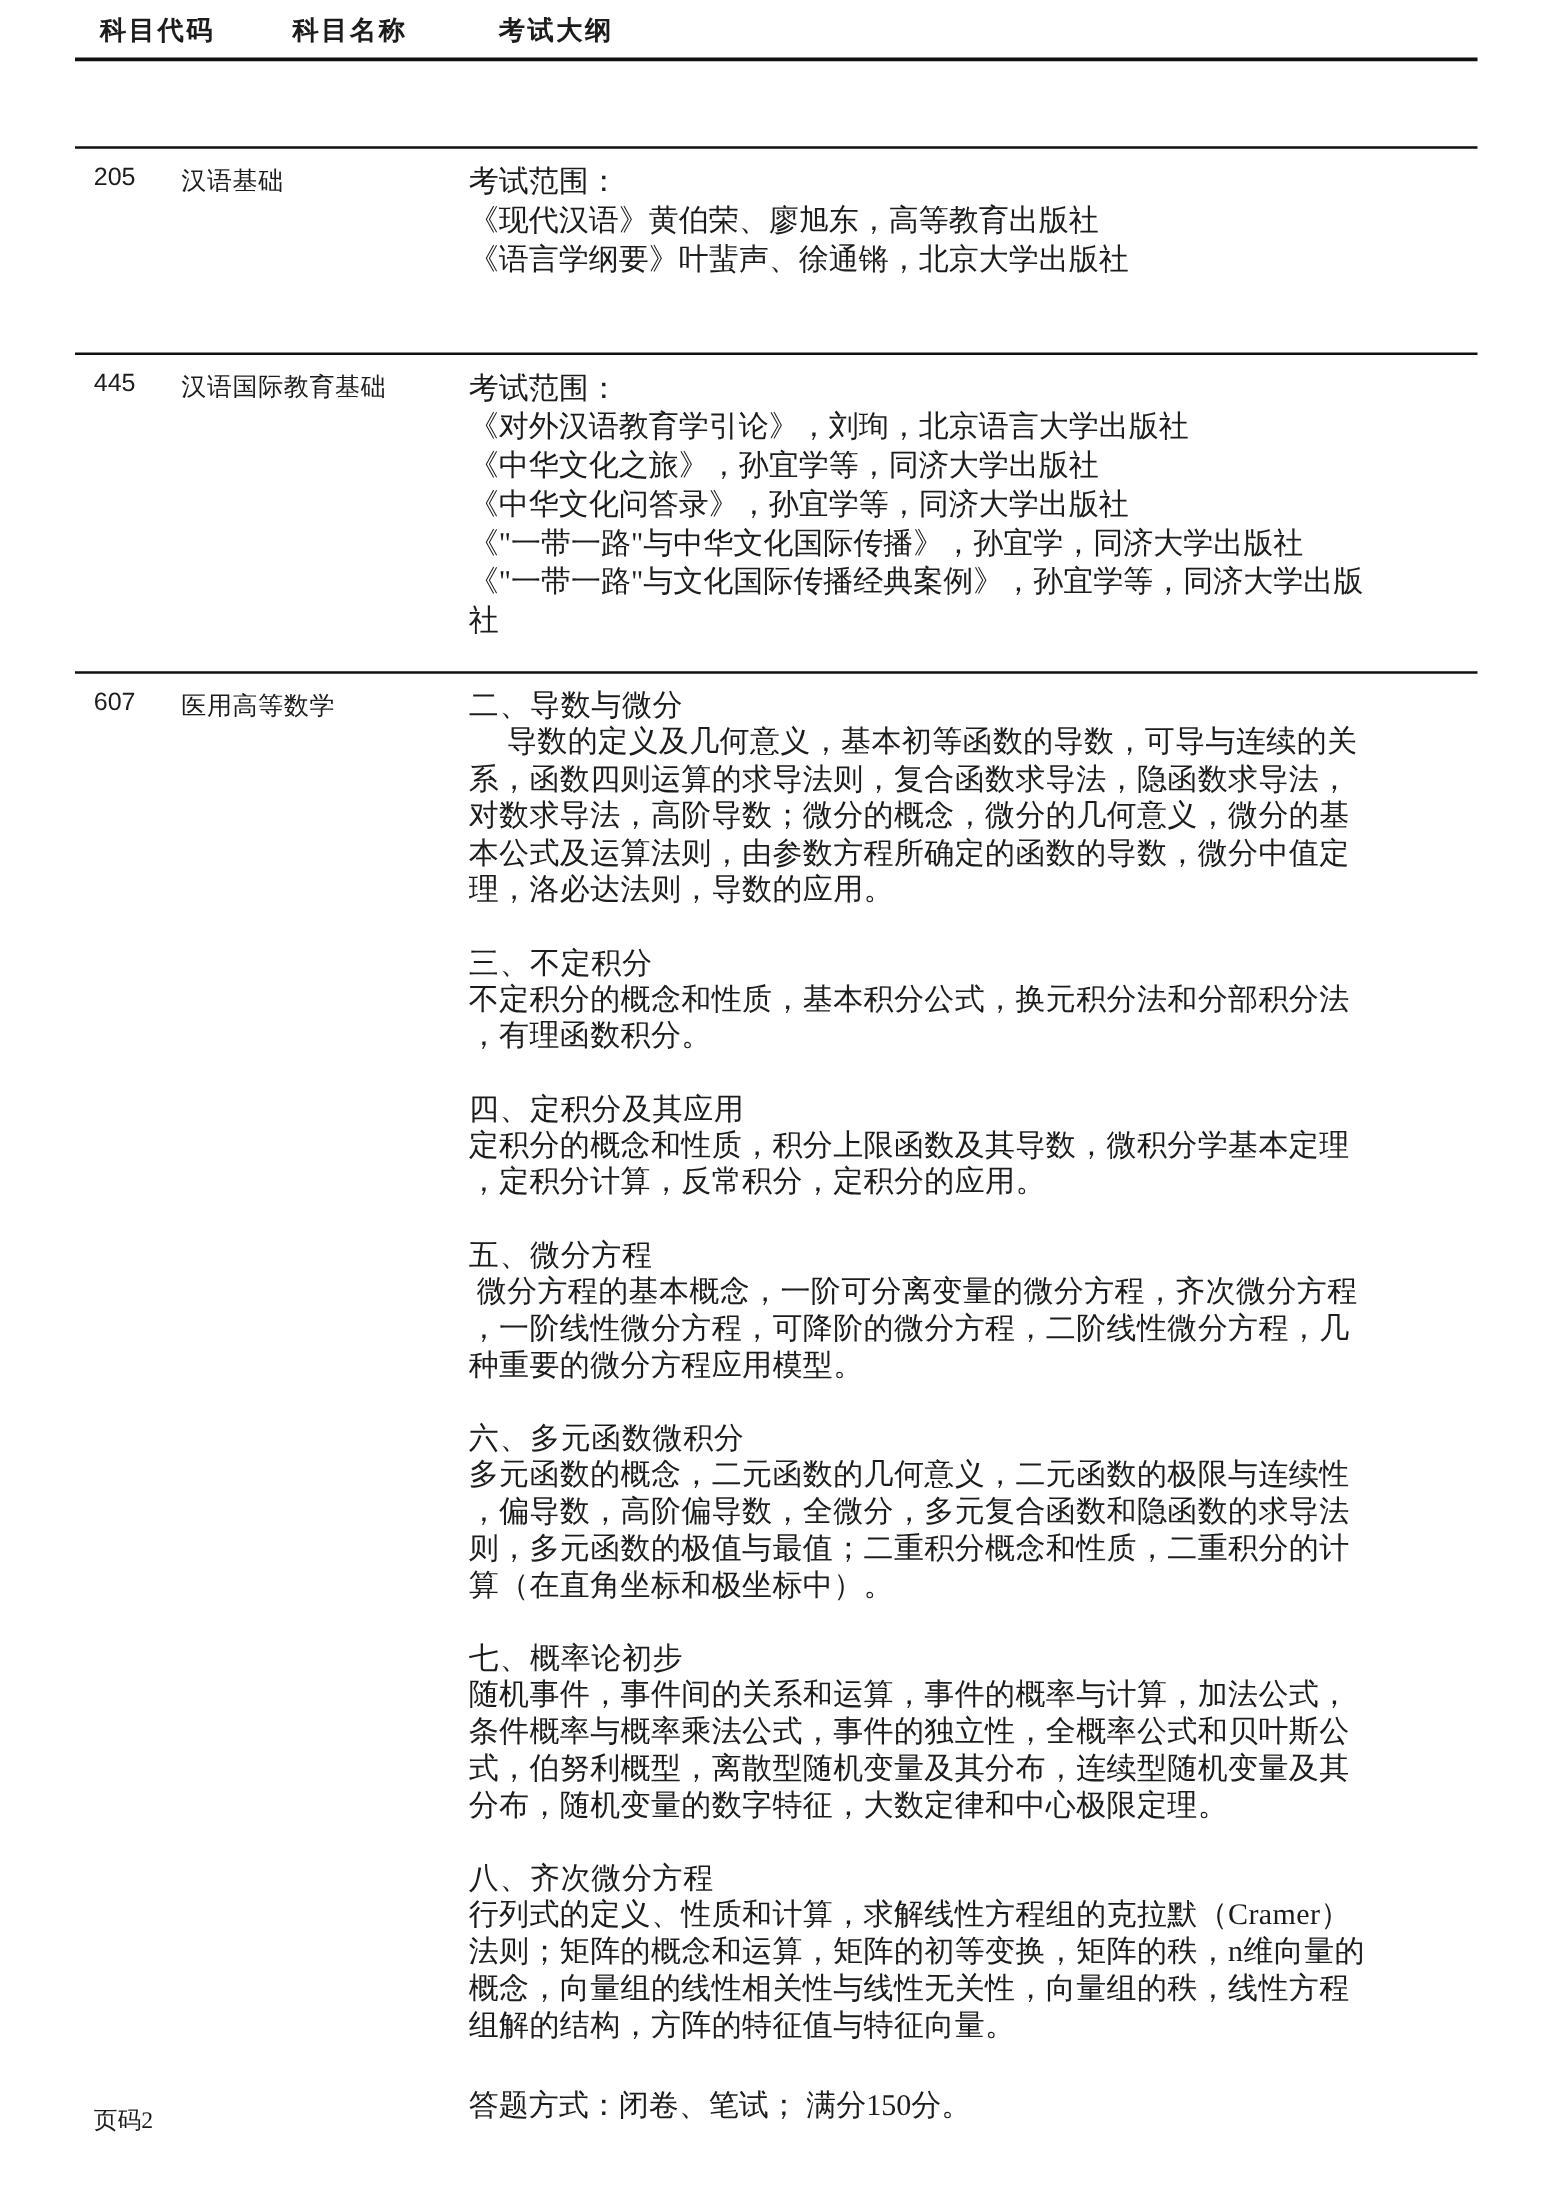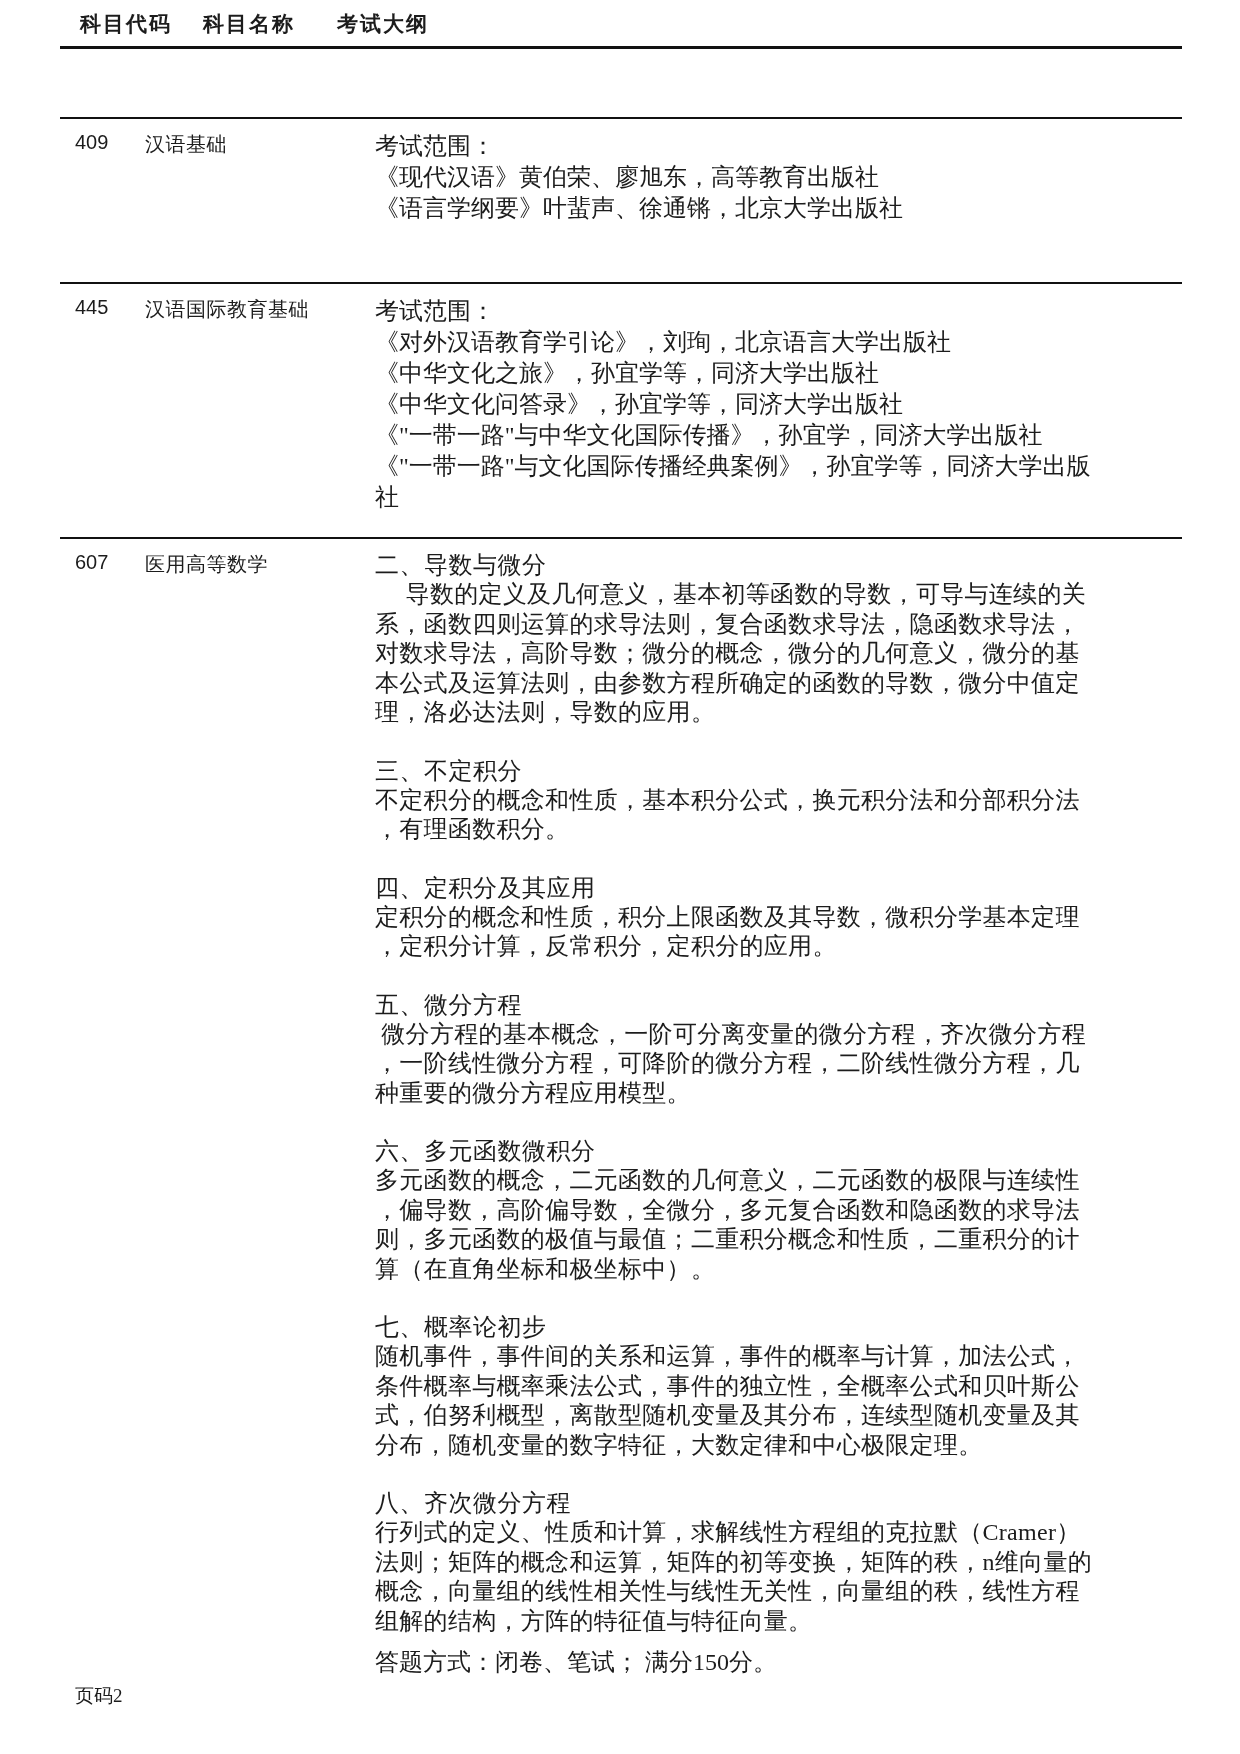--- a/index.html
+++ b/index.html
@@ -22,20 +22,21 @@
   
   .table-header {
     display: flex;
     align-items: flex-end;
     padding: 10px 0 8px 20px;
     border-bottom: 3px solid #111;
     font-family: "Liberation Sans", "DejaVu Sans", sans-serif;
     font-weight: bold;
     font-size: 21px;
     letter-spacing: 2px;
+    gap: 31px;
   }
   .hcell-code { width: 123px; }
   .hcell-name { width: 134px; }
   .header-spacer { height: 68px; }
   
   .row {
     display: flex;
     border-top: 2px solid #111;
     padding-top: 12px;
   }
@@ -69,21 +70,21 @@
     letter-spacing: 0.5px;
   }
   .section-body {
     line-height: 29.5px;
     white-space: pre-wrap;
     word-break: break-all;
     line-break: anywhere;
     letter-spacing: 0.3px;
   }
   .answer-note {
-    margin-top: 12px;
+    margin-top: 35px;
     line-height: 29px;
     white-space: pre-wrap;
   }
   
   .page-footer {
     position: absolute;
     left: 75px;
     top: 1683px;
     font-size: 19px;
   }
@@ -98,21 +99,21 @@
       <span class="hcell-code">科目代码</span>
       <span class="hcell-name">科目名称</span>
       <span class="hcell-outline">考试大纲</span>
     </div>
 
     <div class="header-spacer"></div>
 
     <div>
 
         <div class="row pad-lg">
-          <div class="col-code">409</div>
+          <div class="col-code">205</div>
           <div class="col-name">汉语基础</div>
           <div class="col-outline">
             <div>
               <div class="outline-line">考试范围：</div>
               <div class="outline-line">《现代汉语》黄伯荣、廖旭东，高等教育出版社</div>
               <div class="outline-line">《语言学纲要》叶蜚声、徐通锵，北京大学出版社</div>
             </div>
 
           </div>
         </div>

